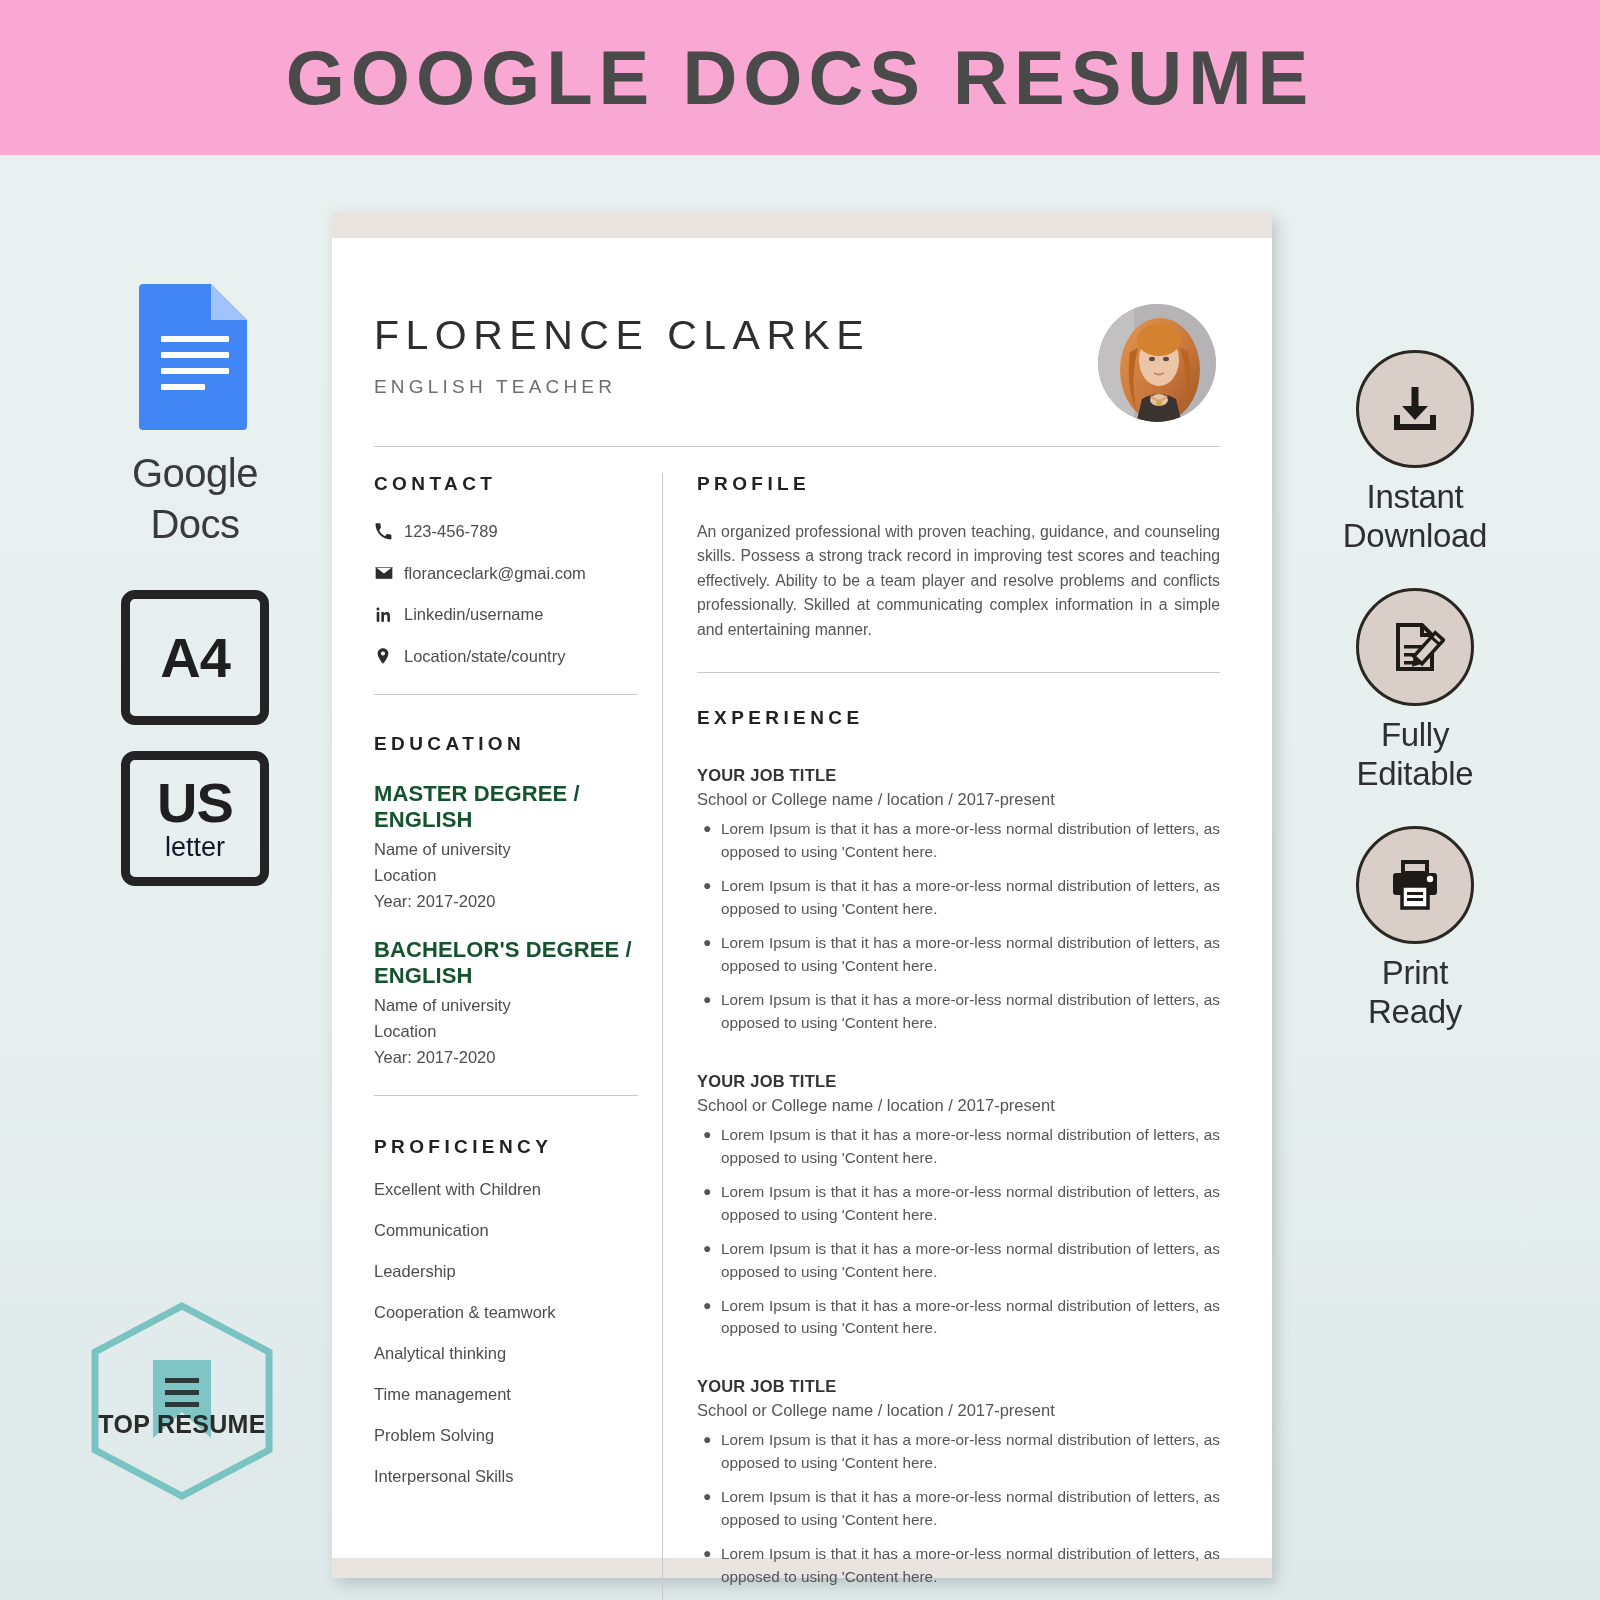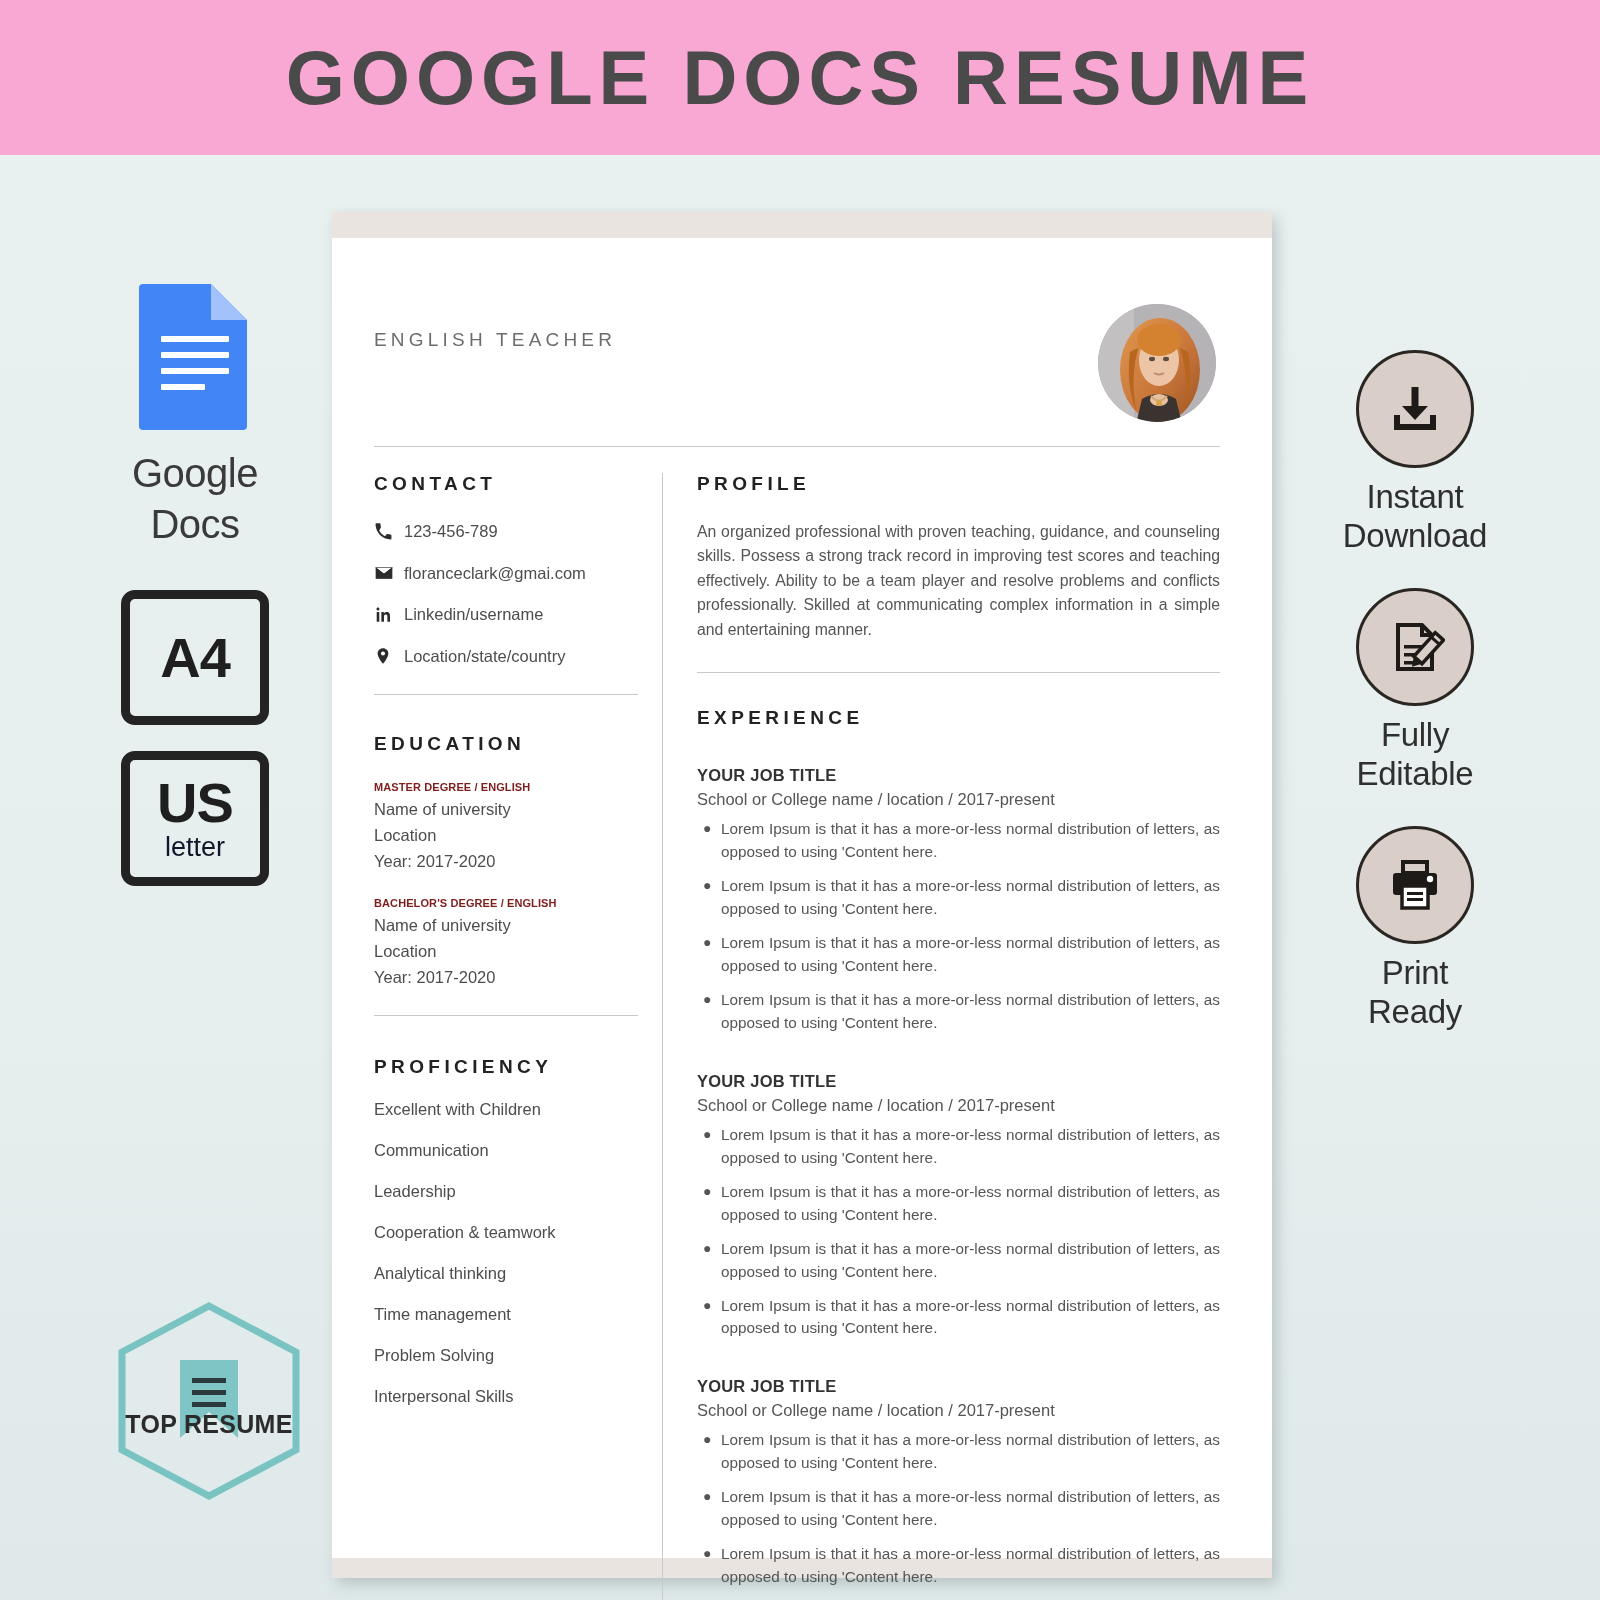--- a/index.html
+++ b/index.html
@@ -90,21 +90,21 @@
     font-size: 27px;
     font-weight: 400;
     color: #0f172a;
     line-height: 1.1;
     margin-top: 2px;
   }
 
   
   #badge {
     position: absolute;
-    left: 106px; top: 1298px;
+    left: 79px; top: 1298px;
     width: 206px; height: 206px;
   }
   #badge svg { display: block; }
   #badge-label {
     position: absolute;
     left: 0; top: 112px;
     width: 206px;
     text-align: center;
     font-size: 25px;
     font-weight: 700;
@@ -259,23 +259,23 @@
     height: 1px;
     background: #c9c9c9;
     margin: 28px 0 0 0;
     width: 264px;
   }
 
   
   #education { margin-top: 38px; }
   .edu-entry { margin-top: 26px; }
   .edu-degree {
-    font-size: 11px;
+    font-size: 22px;
     font-weight: 700;
-    color: #7f1d1d;
+    color: #14532d;
     letter-spacing: 0.1px;
   }
   .edu-line {
     font-size: 16.5px;
     color: #4d4d4d;
     margin-top: 7px;
   }
 
   
   #proficiency { margin-top: 40px; }
@@ -441,20 +441,21 @@
 </div>
 
 <div id="resume">
   <div class="paper-band top"></div>
   <div class="paper-band bottom"></div>
 
   <div id="resume-inner">
 
     <div id="res-header">
       <div id="name-block">
+        <div id="res-name">FLORENCE CLARKE</div>
         <div id="res-role">ENGLISH TEACHER</div>
       </div>
       <div id="avatar">
         <svg width="118" height="118" viewBox="0 0 118 118">
           <defs>
             <clipPath id="avclip">
                 <circle cx="59" cy="59" r="59"></circle>
               </clipPath>
             <linearGradient id="hairg" x1="0" y1="0" x2="1" y2="1">
               <stop offset="0%" stop-color="#e0984f"></stop>

